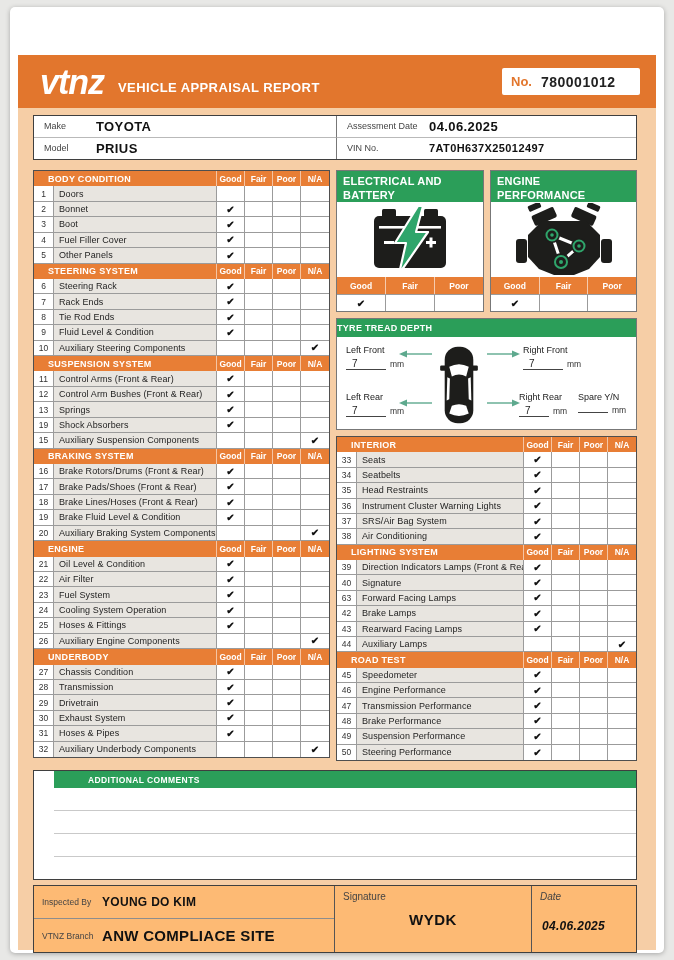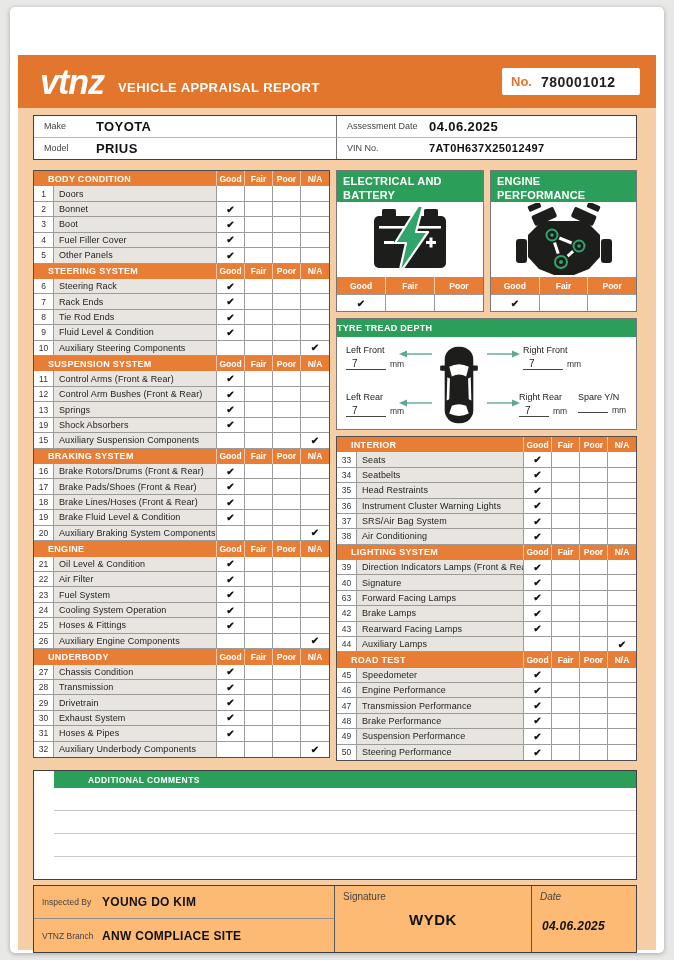--- a/index.html
+++ b/index.html
@@ -167,21 +167,21 @@
   .cm-line:last-child{border-bottom:none}
   
   .footer{
     position:absolute;left:15px;top:777px;width:604px;height:68px;
     background:#fdba74;border:1.5px solid #3f3f3f;
     display:grid;grid-template-columns:300px 197px 1fr;grid-template-rows:1fr 1fr;
   }
   .f-cell{display:flex;align-items:center;padding-left:8px}
   .f-label{font-size:8.5px;color:#444;width:60px;flex:none}
   .f-value{font-weight:bold;font-size:12px;color:#111;letter-spacing:.3px}
-  .f-value.sm{font-size:12px;font-weight:bold}
+  .f-value.sm{font-size:15px;font-weight:bold}
   .f-top{border-bottom:1px solid #8d8d8d}
   .f-sign{
     grid-column:2;grid-row:1 / span 2;border-left:1px solid #555;
     position:relative;display:flex;align-items:center;justify-content:center;
   }
   .f-date{
     grid-column:3;grid-row:1 / span 2;border-left:1px solid #555;
     position:relative;display:flex;align-items:center;padding-left:10px;font-style:italic;
   }
   .corner-label{position:absolute;left:8px;top:5px;font-size:10px;color:#444}

